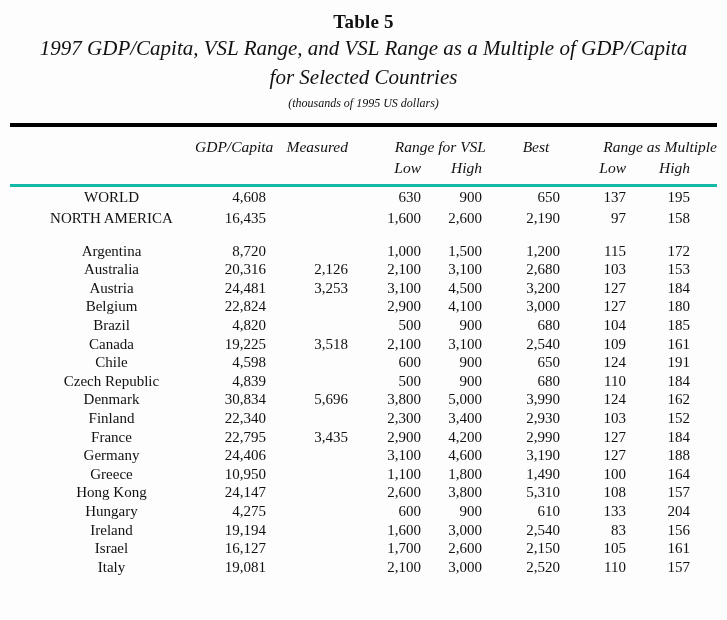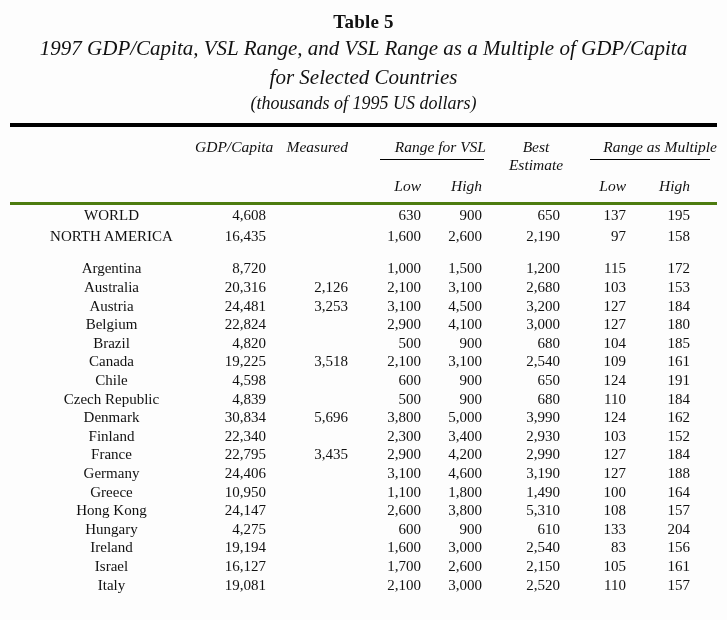--- a/index.html
+++ b/index.html
@@ -9,33 +9,33 @@
     overflow: hidden;
     font-family: "Liberation Serif", serif;
     color: #111111;
   }
   .page { width: 727px; height: 620px; position: relative; font-family: Liberation Serif, serif; }
 
   
   .title-block { text-align: center; padding-top: 10px; }
   .table-label { font-weight: bold; font-size: 19px; line-height: 24px; letter-spacing: 0.2px; }
   .subtitle { font-style: italic; font-size: 21px; line-height: 29px; }
-  .units-note { font-style: italic; font-size: 18px; line-height: 22px; }
+  .units-note { font-style: italic; font-size: 12px; line-height: 22px; }
 
   
   table.data {
     border-collapse: collapse;
     table-layout: fixed;
     width: 707px;
     margin: 9px 10px 0 10px;
     font-size: 15px;
   }
   table.data td, table.data th { padding: 0; line-height: 1.15; white-space: nowrap; overflow: visible; }
 
-  thead { border-top: 4px solid #000; border-bottom: 3px solid #4d7c0f; }
+  thead { border-top: 4px solid #000; border-bottom: 3px solid #14b8a6; }
   thead td { font-style: italic; font-size: 15.5px; font-weight: normal; vertical-align: bottom; }
   tr.hdr-top td { padding-top: 9px; height: 20px; }
   tr.hdr-mid td { height: 15px; vertical-align: top; }
   tr.hdr-sub td { height: 24px; vertical-align: middle; padding-bottom: 4px; }
 
   .num { text-align: right; padding-right: 4px !important; }
   td.last { padding-right: 27px !important; }
   td.country { text-align: center; padding-left: 18px !important; }
 
   .spanner { text-align: right; }
@@ -73,32 +73,20 @@
     </colgroup>
     <thead>
       <tr class="hdr-top">
         <td></td>
         <td class="num">GDP/Capita</td>
         <td class="num">Measured</td>
         <td class="spanner" colspan="2">Range for VSL</td>
         <td class="best-col">Best</td>
         <td class="spanner" colspan="2">Range as Multiple</td>
       </tr>
-      <tr class="hdr-mid">
-        <td></td>
-        <td></td>
-        <td></td>
-        <td colspan="2">
-            <div class="hrule hrule-vsl"></div>
-          </td>
-        <td class="best-col">Estimate</td>
-        <td colspan="2">
-            <div class="hrule hrule-mult"></div>
-          </td>
-      </tr>
       <tr class="hdr-sub">
         <td></td>
         <td></td>
         <td></td>
         <td class="num">Low</td>
         <td class="num">High</td>
         <td></td>
         <td class="num">Low</td>
         <td class="num last">High</td>
       </tr>

